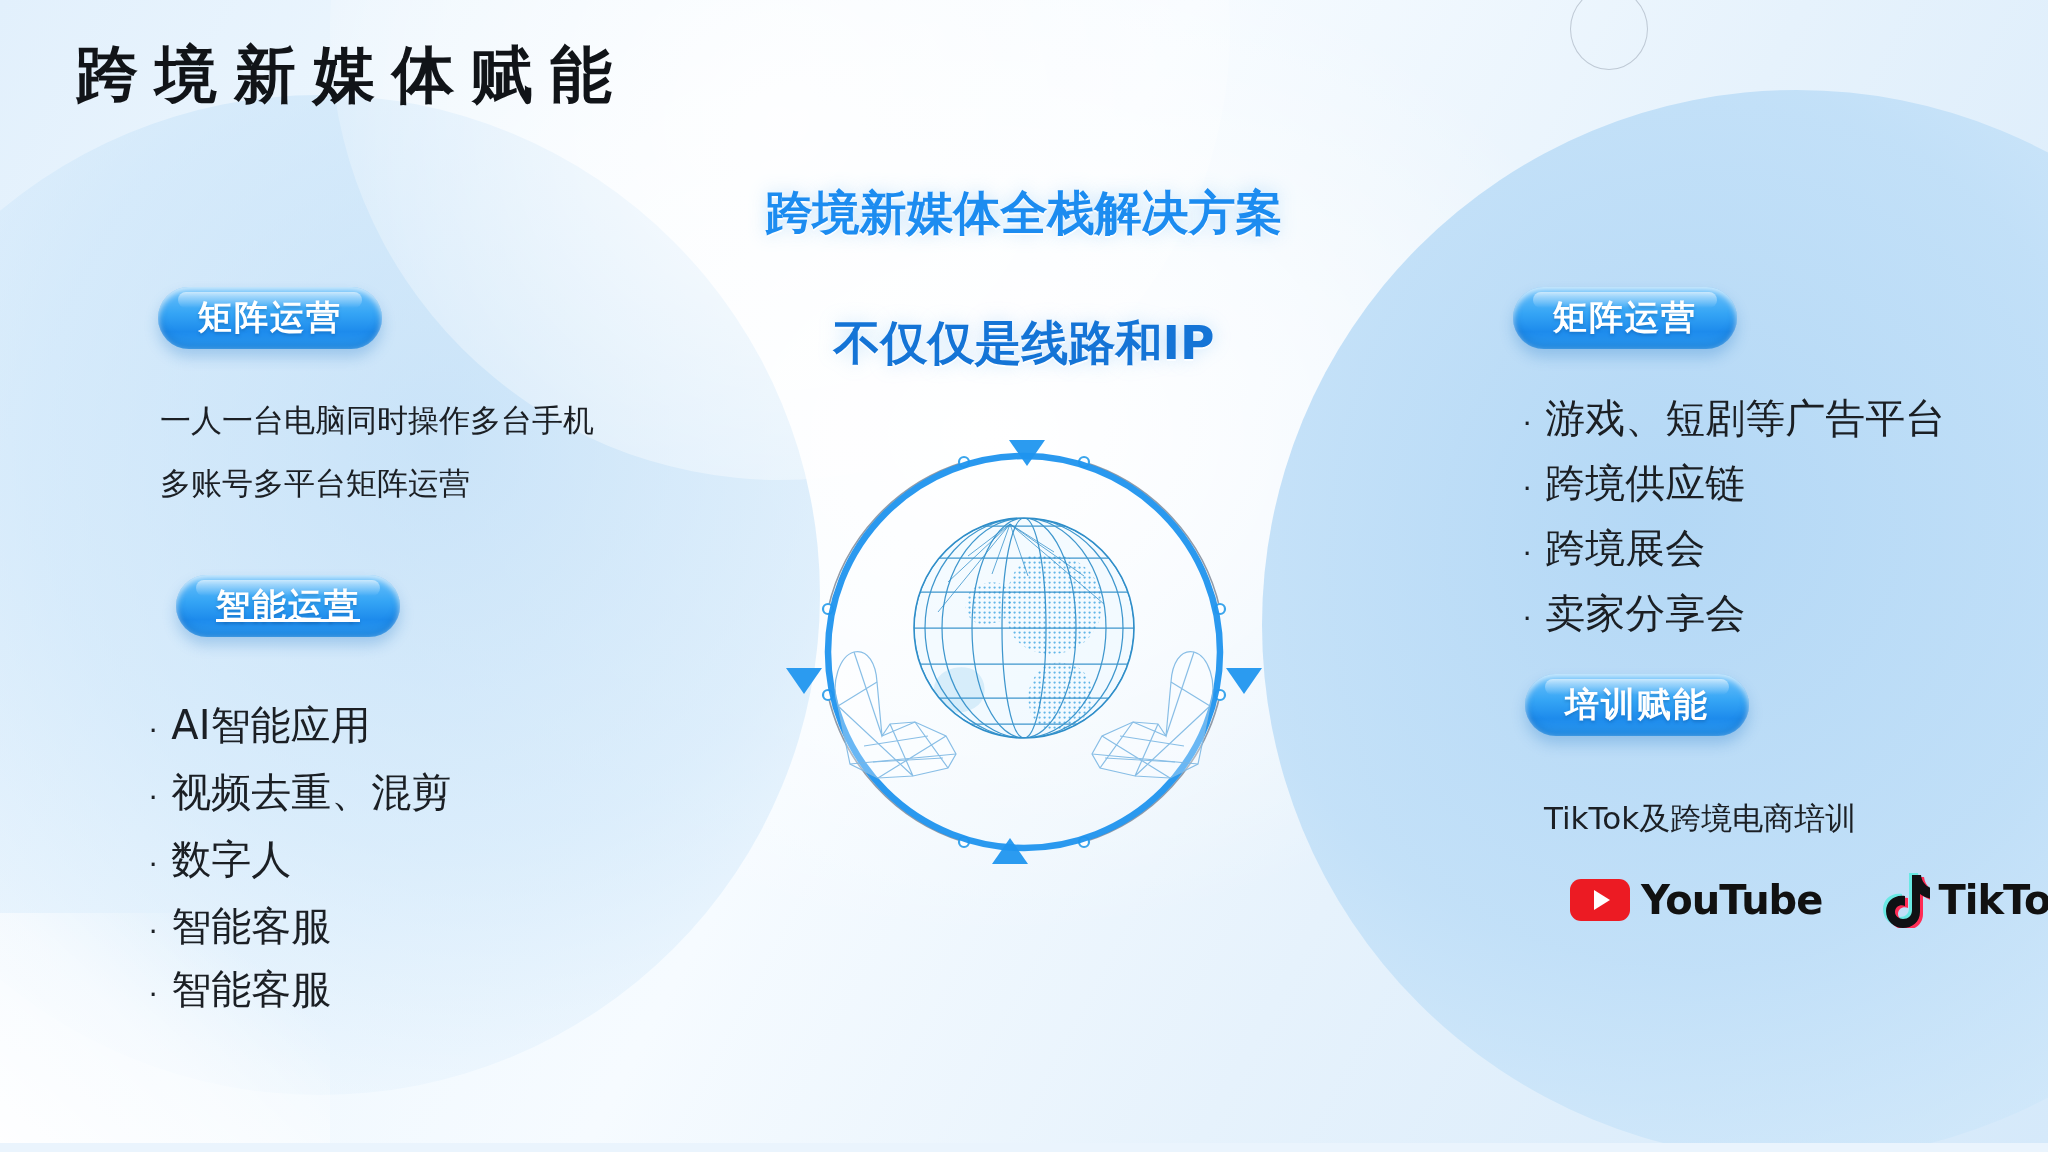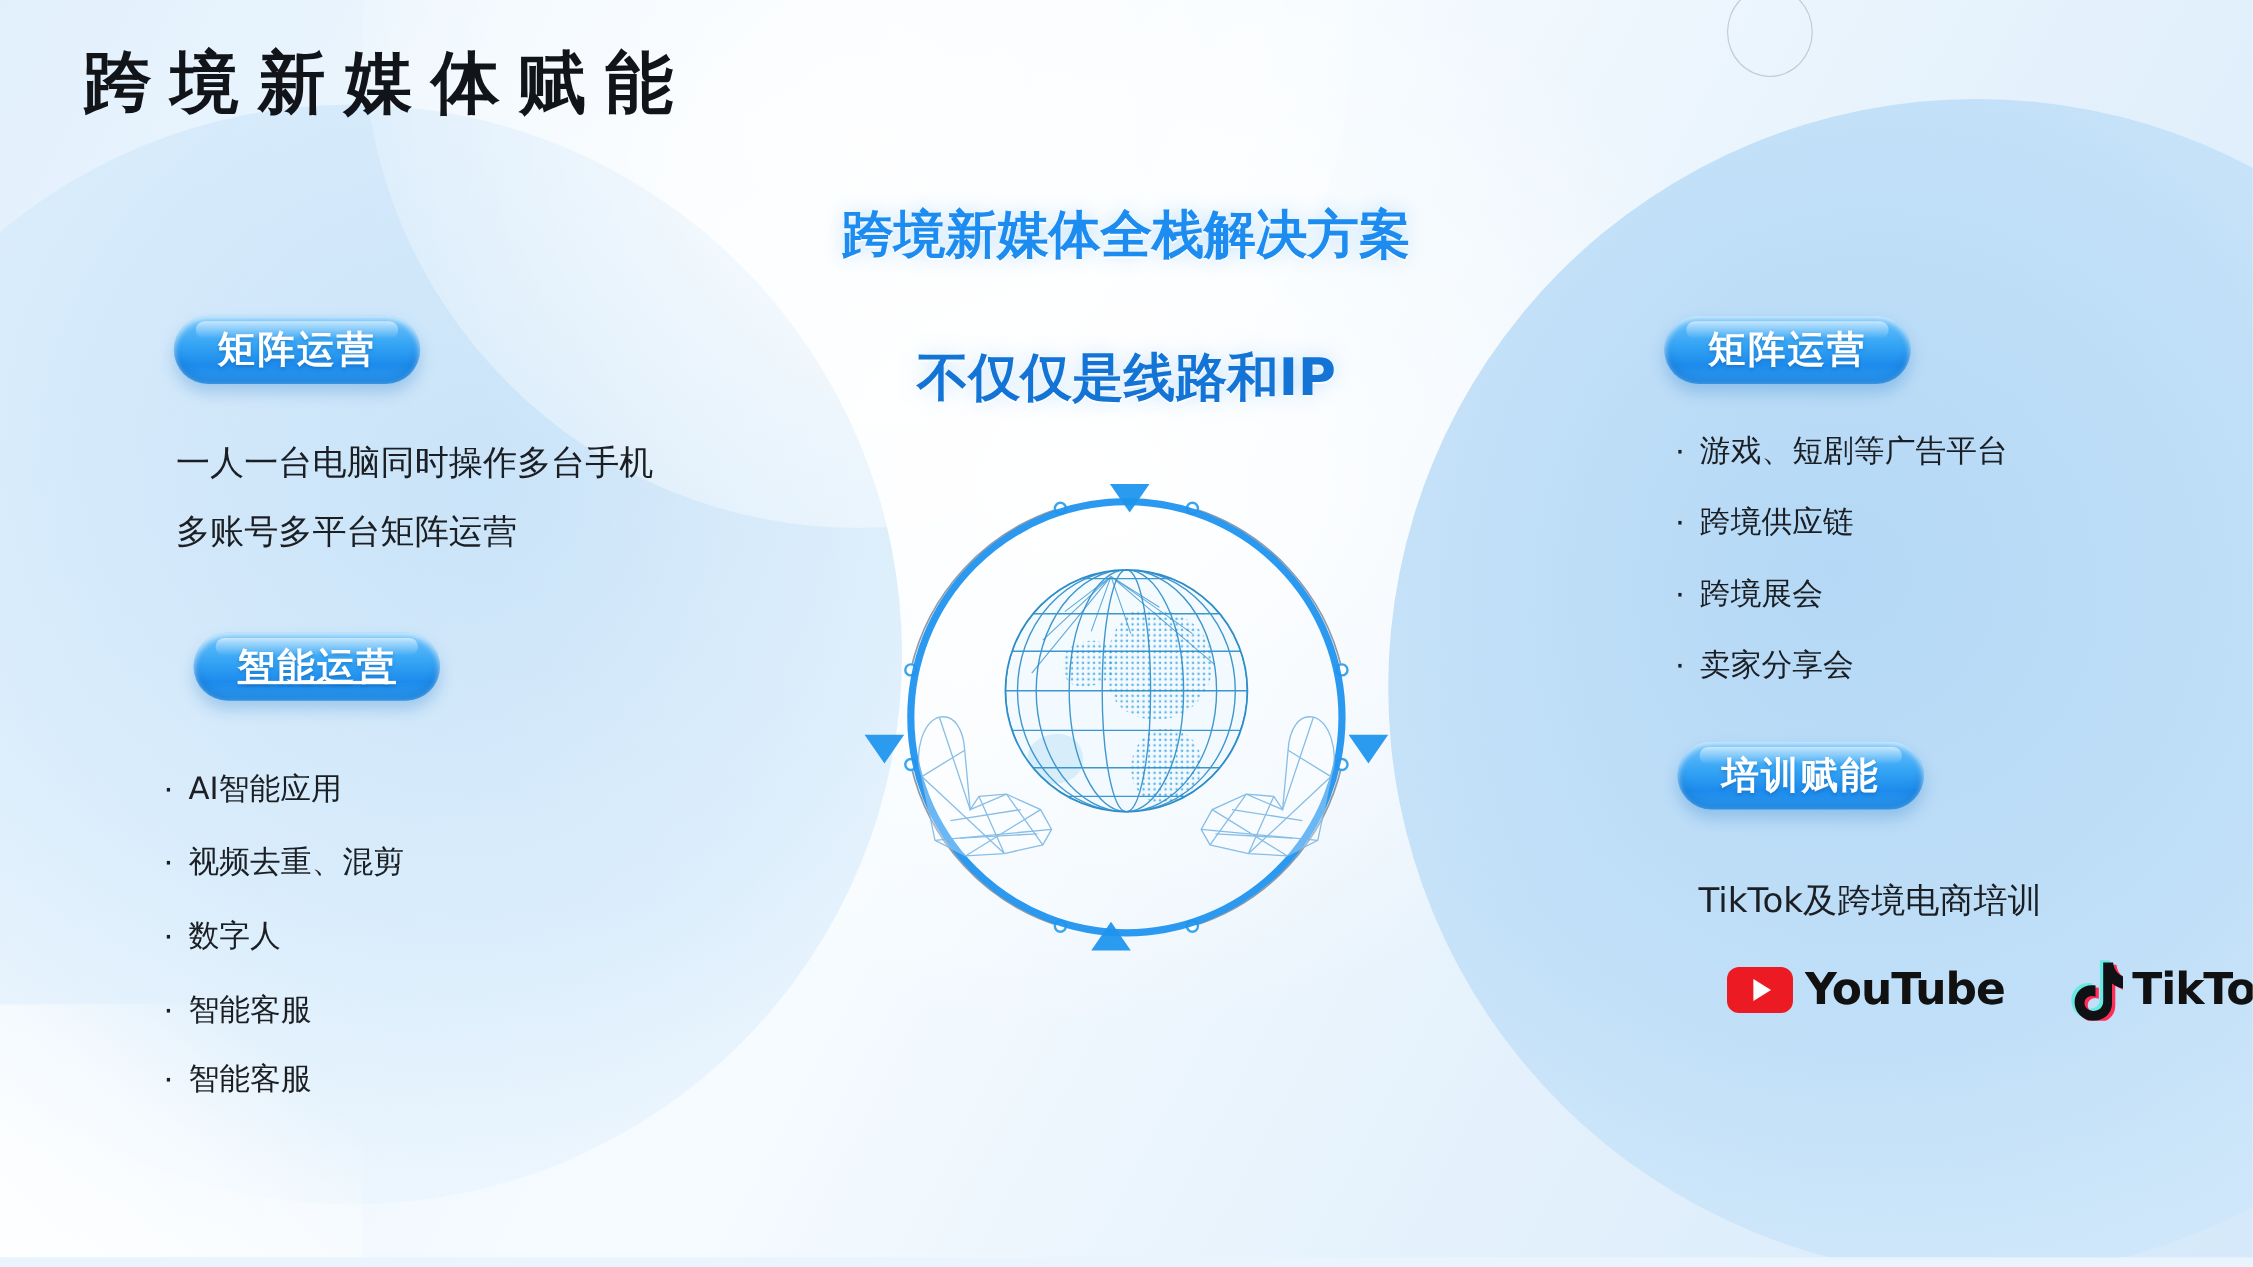--- a/index.html
+++ b/index.html
@@ -73,21 +73,21 @@
   #pill-zhineng{left:176px;top:575px;text-decoration:underline;}
   #pill-ziyuan{left:1513px;top:287px;}
   #pill-peixun{left:1525px;top:674px;}
   
   .txt{
     position:absolute;color:#1b1f24;font-size:31px;white-space:nowrap;
     font-family:"DejaVu Sans","Liberation Sans",sans-serif;
   }
   .bullet-row{position:absolute;display:flex;align-items:baseline;gap:13px;white-space:nowrap;}
   .bullet-dot{color:#1b1f24;font-size:31px;line-height:1;}
-  .bullet-label{color:#1b1f24;font-size:28px;
+  .bullet-label{color:#1b1f24;font-size:40px;
     font-family:"DejaVu Sans","Liberation Sans",sans-serif;}
   
   .globe-wrap{position:absolute;left:778px;top:406px;width:492px;height:492px;}
   
   .logo-row{position:absolute;display:flex;align-items:center;}
   #logos-row1{left:1570px;top:872px;gap:56px;}
   #logos-row2{left:1580px;top:968px;gap:72px;}
   .yt{display:flex;align-items:center;gap:11px;}
   .yt-badge{width:60px;height:42px;border-radius:11px;background:#ec1b23;
     display:flex;align-items:center;justify-content:center;}

